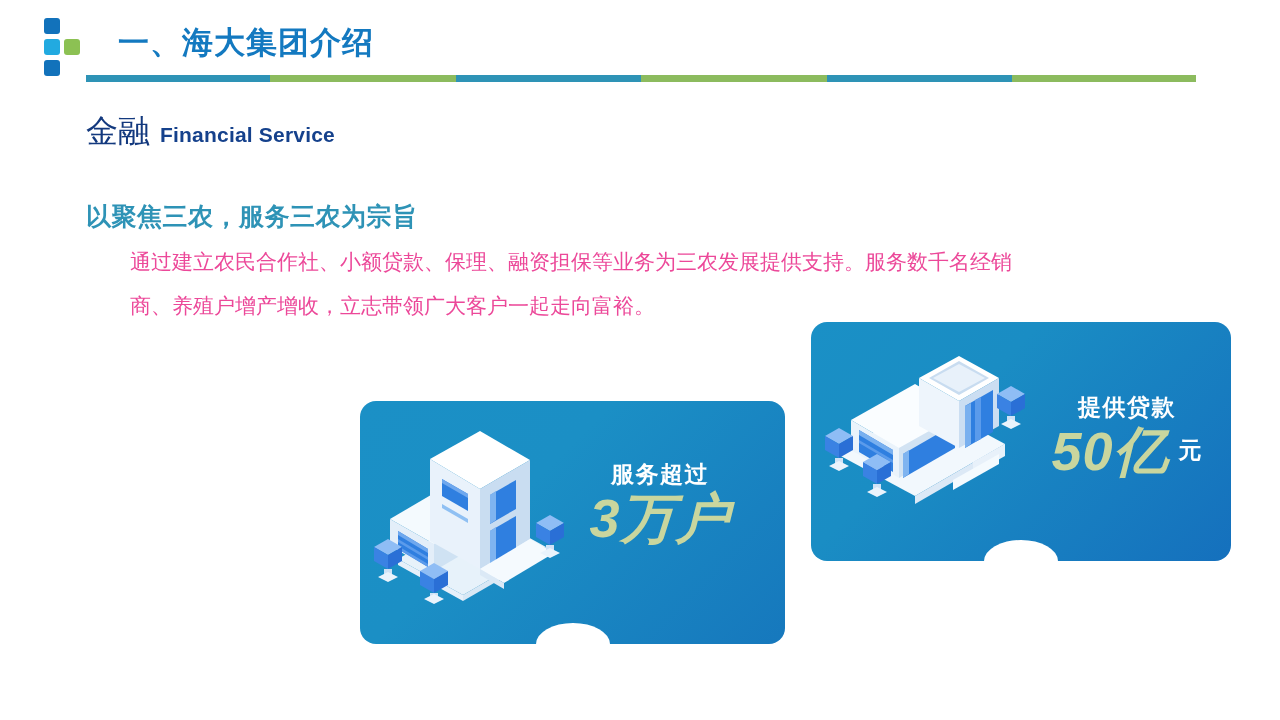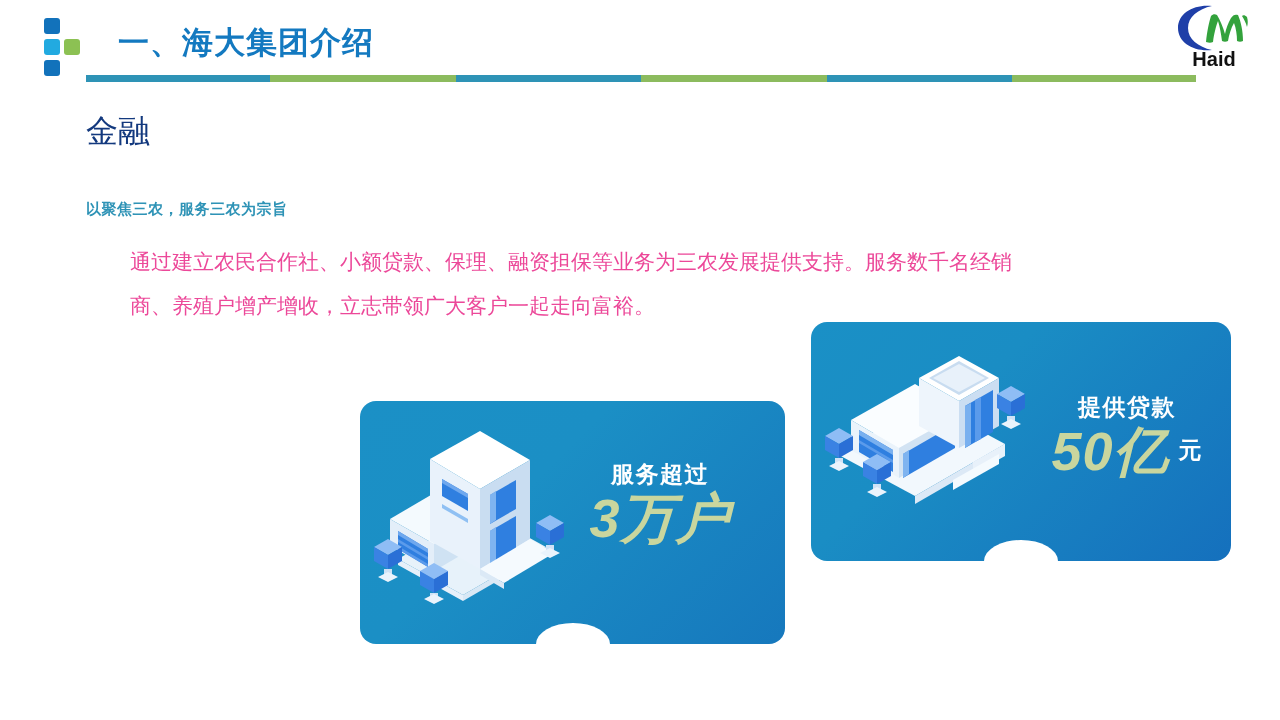--- a/index.html
+++ b/index.html
@@ -98,21 +98,21 @@
     font-size: 21px;
     font-weight: bold;
     color: #15418c;
     letter-spacing: 0.2px;
   }
 
   
   #lede {
     position: absolute;
     left: 86px; top: 200px;
-    font-size: 15px;
+    font-size: 25px;
     font-weight: bold;
     color: #2e93b6;
     letter-spacing: 0.5px;
     white-space: nowrap;
   }
   #paragraph {
     position: absolute;
     left: 86px; top: 240px;
     width: 1040px;
     font-size: 21px;
@@ -205,35 +205,25 @@
 
   <div id="header-rule">
       <div class="seg" style="background: rgb(46, 147, 182); flex: 184 1 0%;"></div>
       <div class="seg" style="background: rgb(140, 187, 94); flex: 186 1 0%;"></div>
       <div class="seg" style="background: rgb(46, 147, 182); flex: 185 1 0%;"></div>
       <div class="seg" style="background: rgb(140, 187, 94); flex: 186 1 0%;"></div>
       <div class="seg" style="background: rgb(46, 147, 182); flex: 185 1 0%;"></div>
       <div class="seg" style="background: rgb(140, 187, 94); flex: 184 1 0%;"></div>
     </div>
 
-  <div id="brand-logo">
-    <svg class="logo-mark" viewBox="0 0 92 52">
-      <path d="M44 4 C26 2 10 11 10 26 C10 41 26 50 44 48 C30 45 20 37 20 26 C20 15 30 7 44 4 Z" fill="#1f3fa8"></path>
-      <path d="M43 14 C41 20 39 30 38 40 C41 41 43 41 45 40 C46 32 48 24 50 19 C52 25 53 32 54 39
-               C56 40 58 40 60 39 C61 33 63 26 66 21 C68 26 69 33 69 39 C71 40 73 40 75 39
-               C75 29 73 20 70 13 C67 12 65 13 63 16 C60 21 58 27 57 32 C55 25 52 18 49 13
-               C47 12 45 12 43 14 Z" fill="#33a23c"></path>
-      <path d="M74 14 C76 17 78 21 79 25 C80 22 80 18 79 15 C77 13 75 13 74 14 Z" fill="#33a23c"></path>
-    </svg>
-    <div class="logo-word">Haid</div>
-  </div>
 </div>
 
 <div id="section-heading">
   <span class="cn">金融</span>
+  <span class="en">Financial Service</span>
 </div>
 
 <div id="lede" style="color: rgb(46, 147, 182);">以聚焦三农，服务三农为宗旨</div>
 
 <div id="paragraph" style="color: #ec4899; margin-left: 44px;">
   <div class="line">通过建立农民合作社、小额贷款、保理、融资担保等业务为三农发展提供支持。服务数千名经销</div>
   <div class="line">商、养殖户增产增收，立志带领广大客户一起走向富裕。</div>
 </div>
 
 <div class="stat-card" id="card-dealers">

